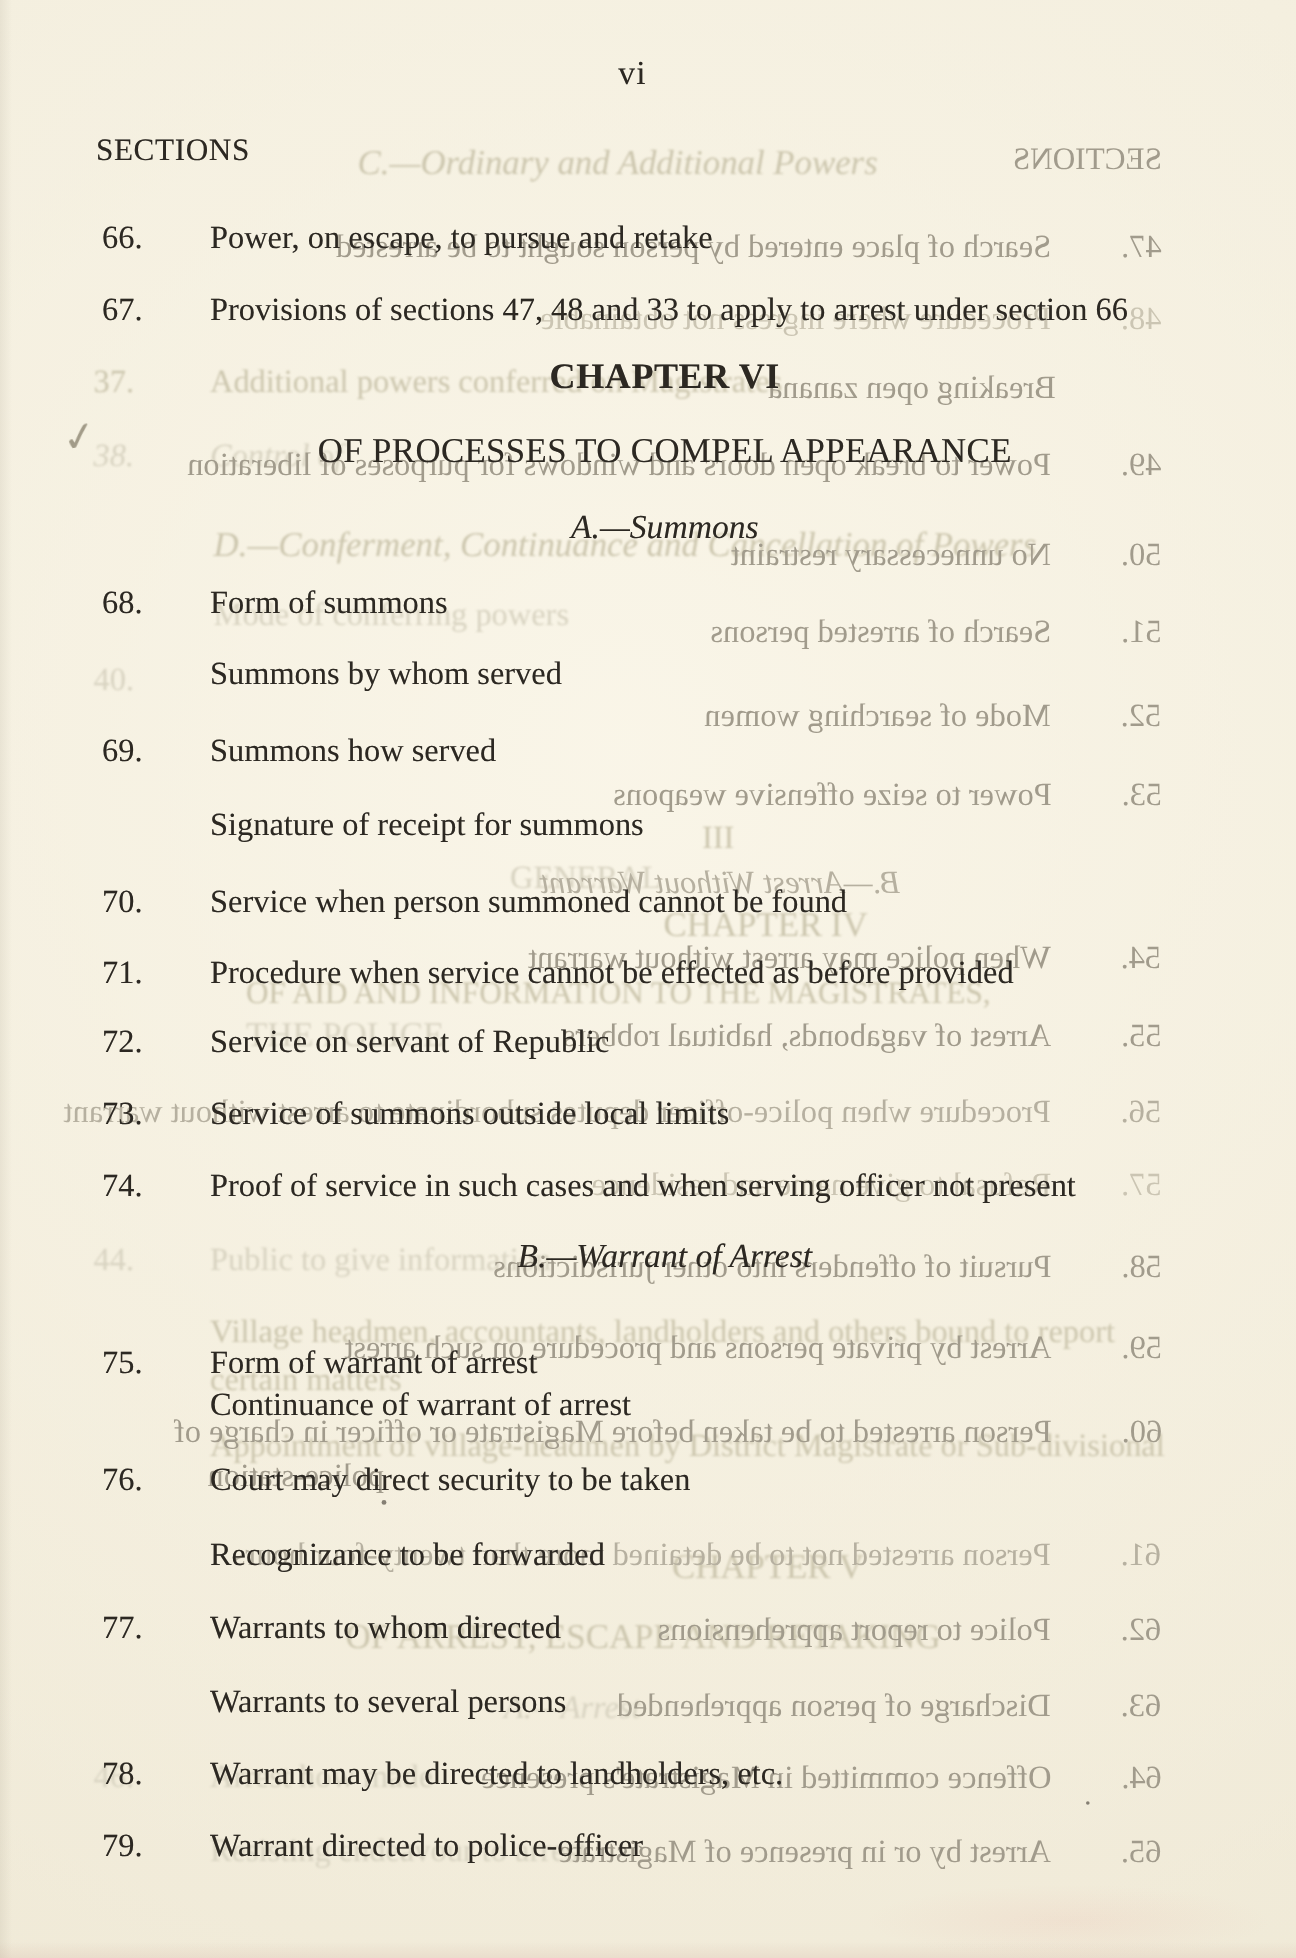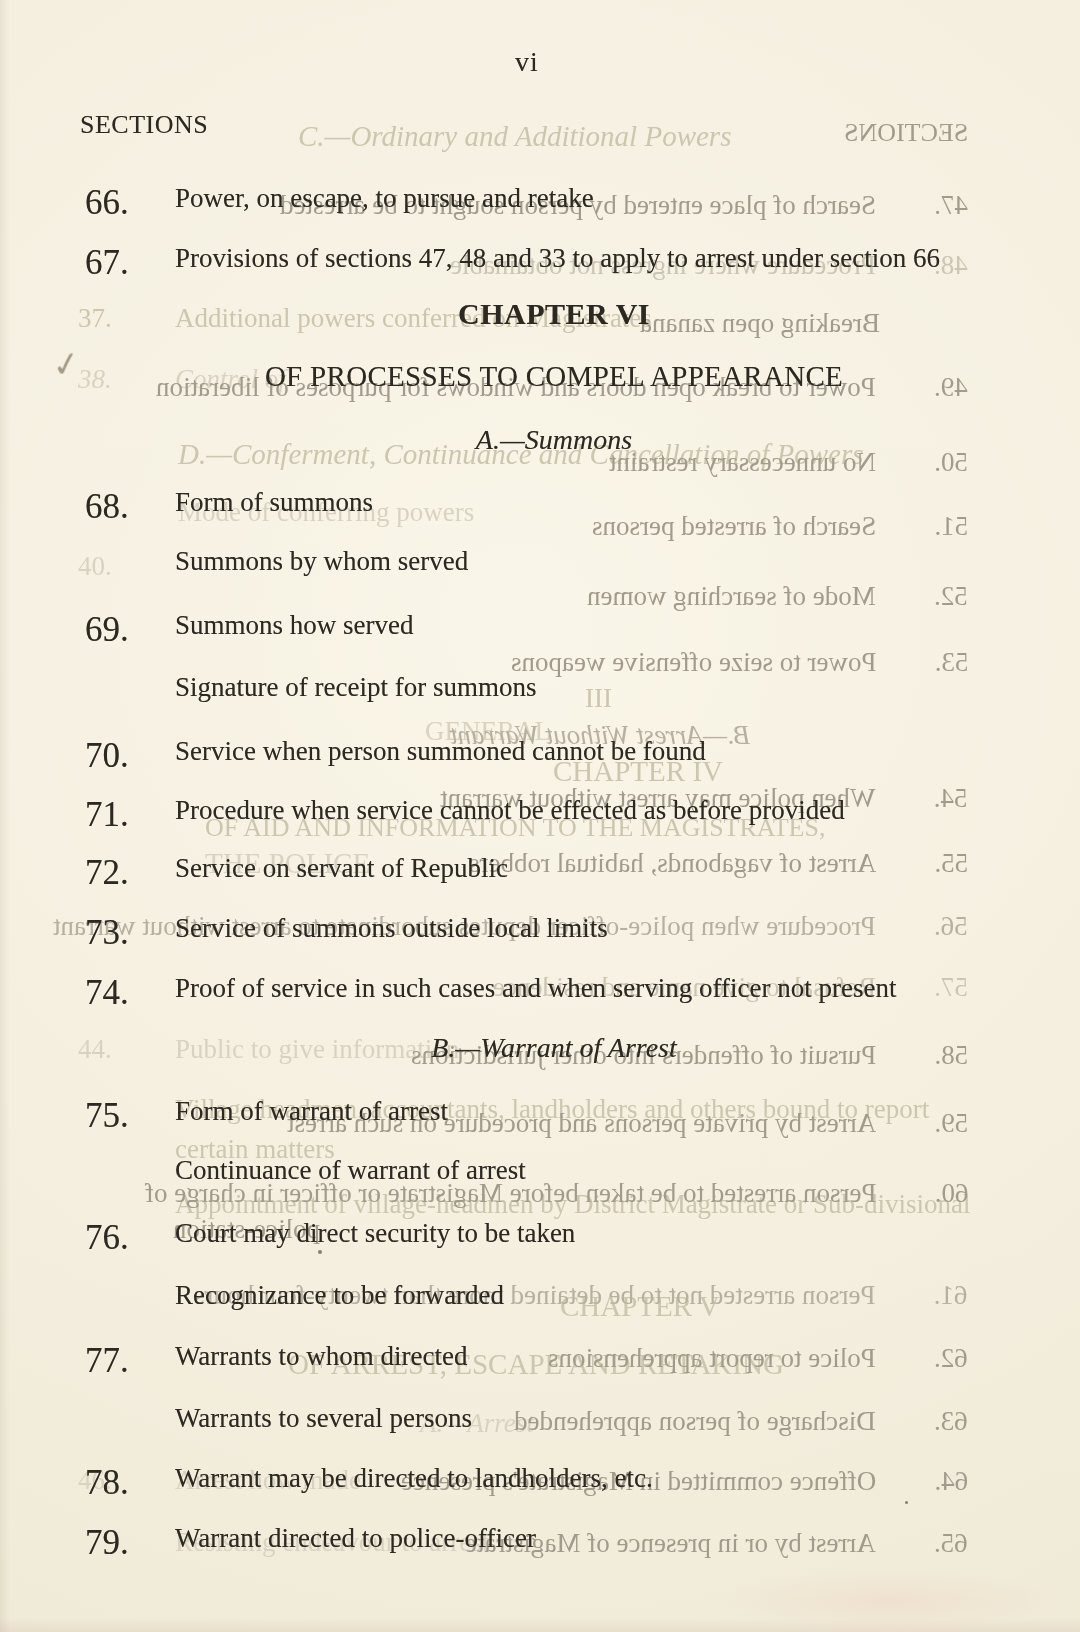--- a/index.html
+++ b/index.html
@@ -26,21 +26,21 @@
   
   .ghost-layer{position:absolute;inset:0;z-index:1;}
   .bleed-layer{position:absolute;inset:0;z-index:2;}
   .front-layer{position:absolute;inset:0;z-index:3;color:#2c2822;}
 
   
   .page-number{position:absolute;left:0;top:46px;width:1054px;text-align:center;
     font-size:28px;letter-spacing:1px;}
   .sections-label{position:absolute;left:80px;top:110px;font-size:26px;letter-spacing:.5px;}
   .toc-row{position:absolute;left:0;width:100%;height:34px;white-space:nowrap;}
-  .toc-num{position:absolute;left:85px;font-size:35px;}
+  .toc-num{position:absolute;left:85px;font-size:27px;}
   .toc-text{position:absolute;left:175px;font-size:27px;}
   .center-row{position:absolute;left:0;width:100%;text-align:center;white-space:nowrap;
     transform:translateX(14px);}
   .center-row.chapter{font-weight:bold;font-size:30px;letter-spacing:.5px;}
   .center-row.chapter-sub{font-size:29px;letter-spacing:.3px;}
   .center-row.part{font-style:italic;font-size:28px;}
   .front-layer, .bleed-layer{text-shadow:0 0 .4px rgba(44,40,34,.35);}
   .bleed-layer{text-shadow:none;}
 
   
@@ -269,21 +269,21 @@
         </div>
         <div class="toc-row" style="top: 913px;">
           <div class="toc-num">73.</div>
           <div class="toc-text">Service of summons outside local limits</div>
         </div>
         <div class="toc-row" style="top: 973px;">
           <div class="toc-num">74.</div>
           <div class="toc-text">Proof of service in such cases and when serving officer not present</div>
         </div>
         <div class="center-row part" style="top: 1032px;">B.—Warrant of Arrest</div>
-        <div class="toc-row" style="top: 1096px;">
+        <div class="toc-row" style="top: 1120px;">
           <div class="toc-num">75.</div>
           <div class="toc-text">Form of warrant of arrest</div>
         </div>
         <div class="toc-row" style="top: 1155px;">
           <div class="toc-text">Continuance of warrant of arrest</div>
         </div>
         <div class="toc-row" style="top: 1218px;">
           <div class="toc-num">76.</div>
           <div class="toc-text">Court may direct security to be taken</div>
         </div>

